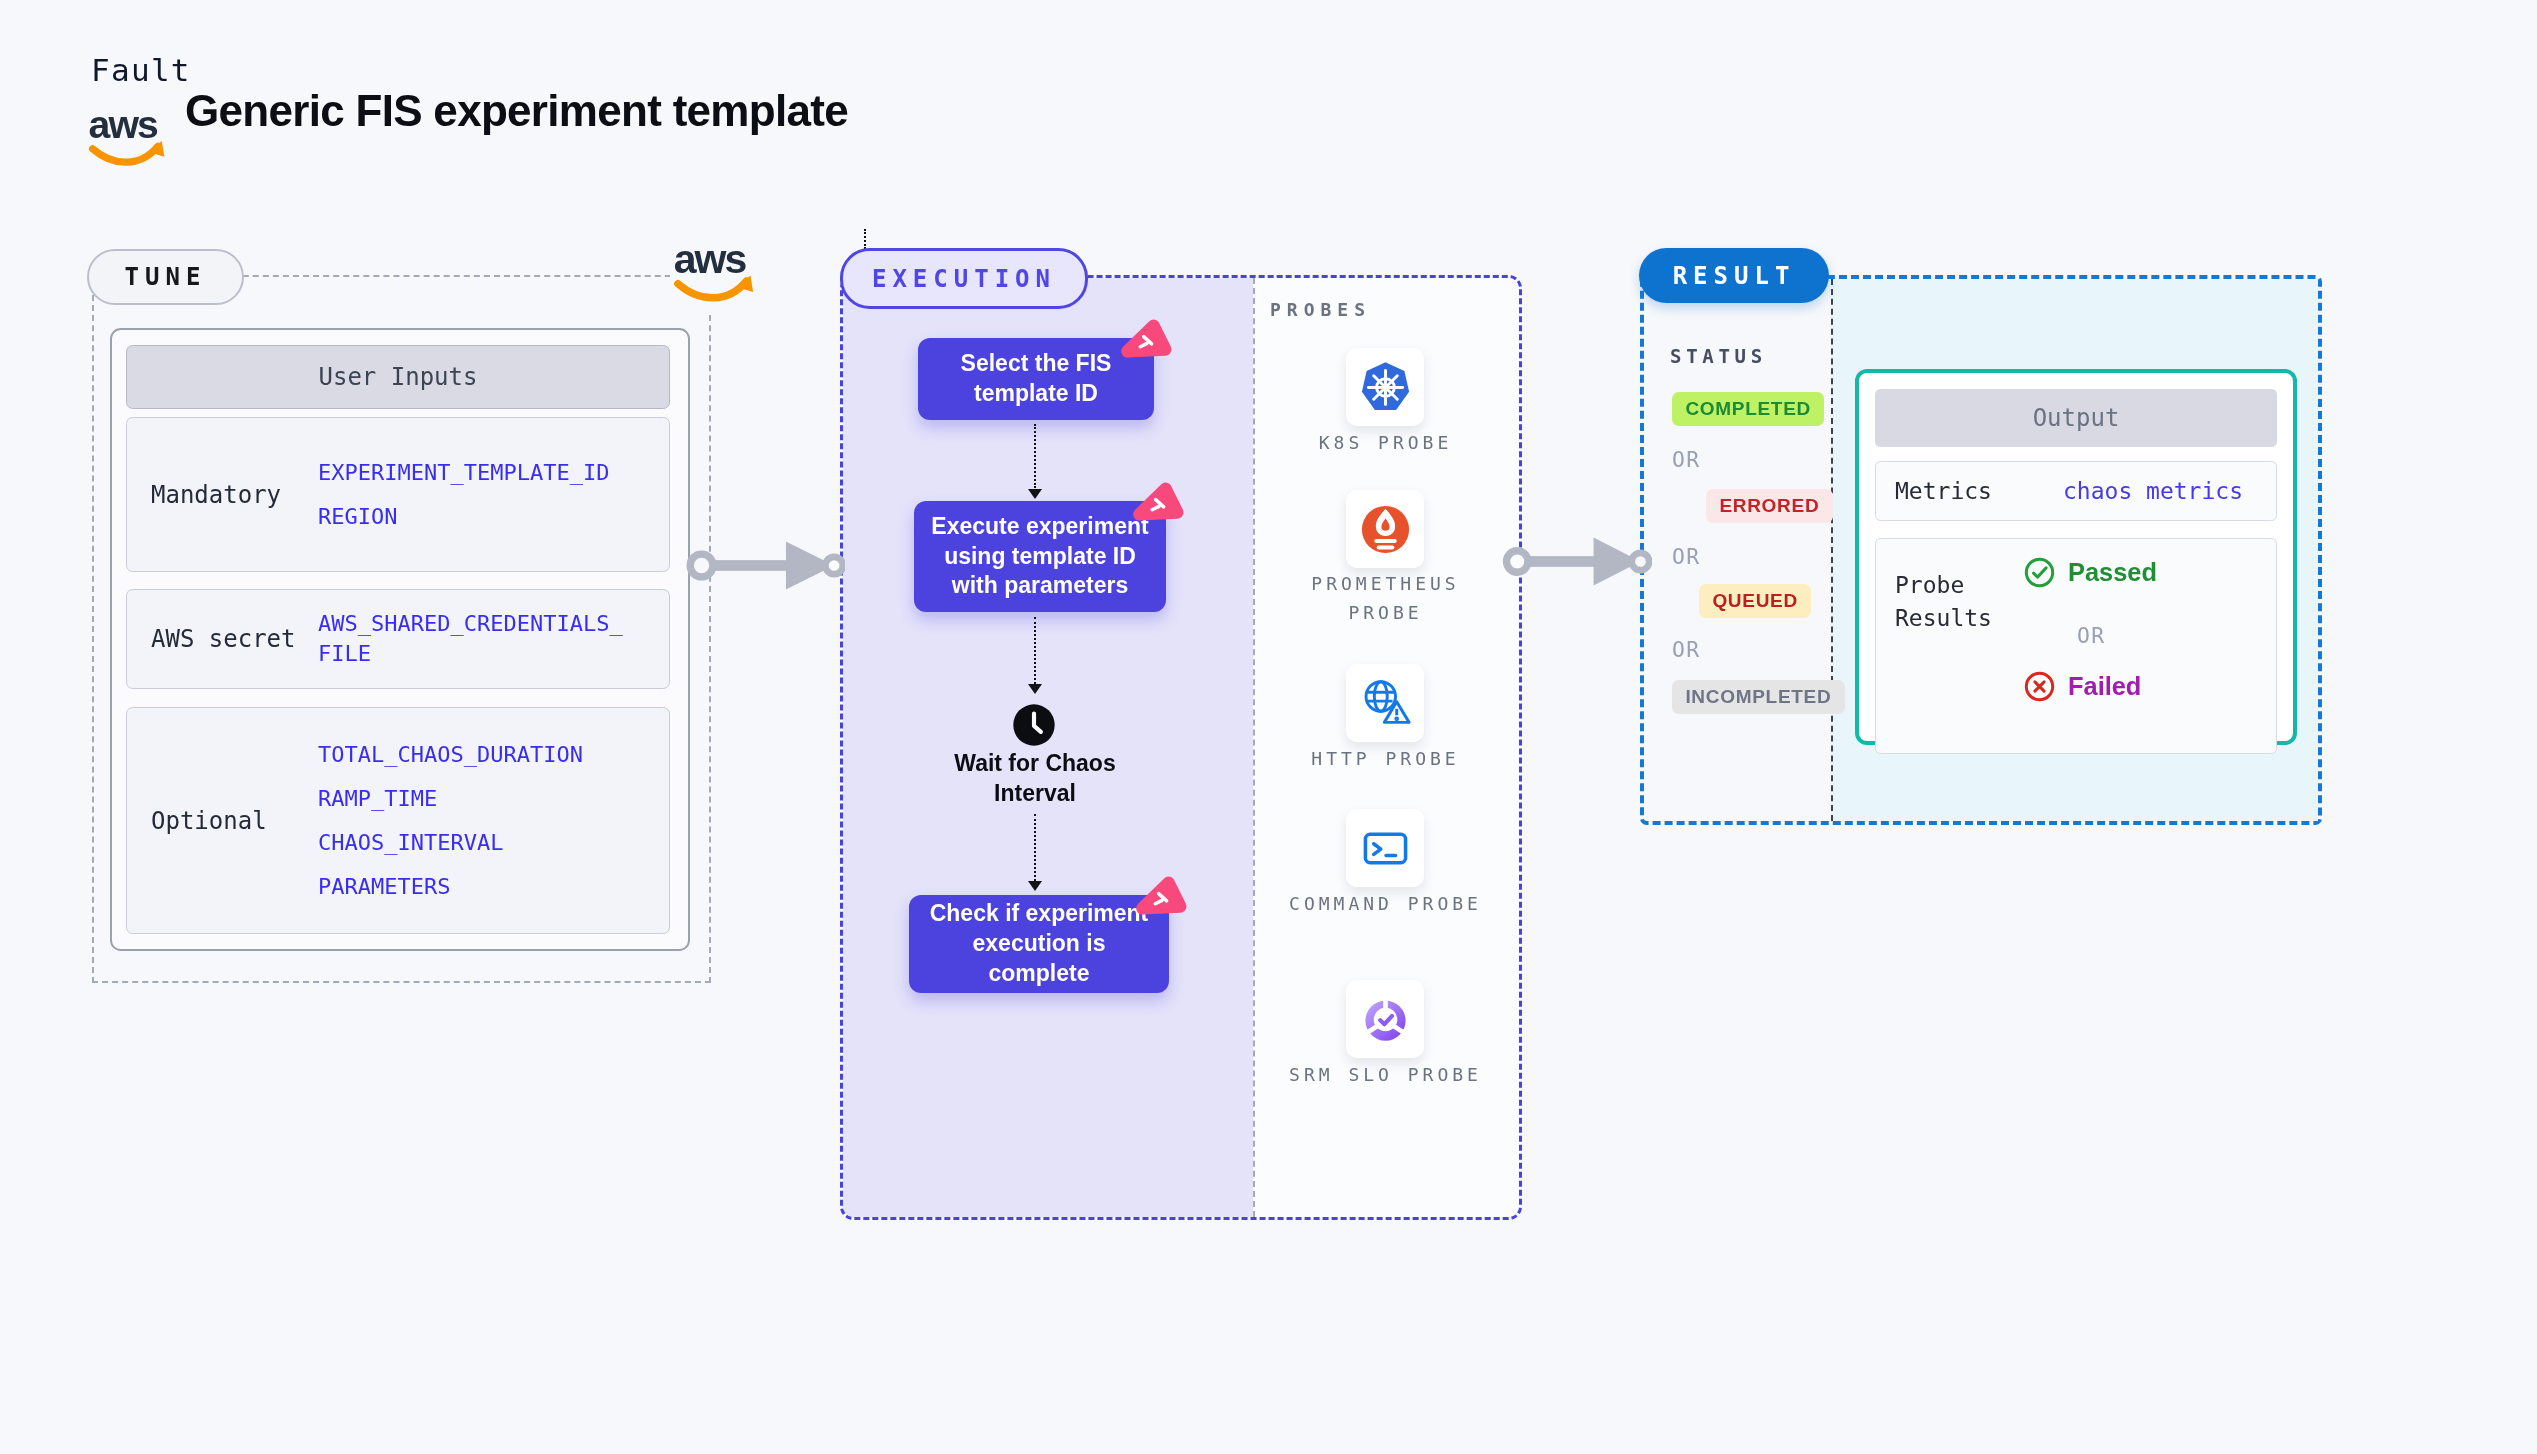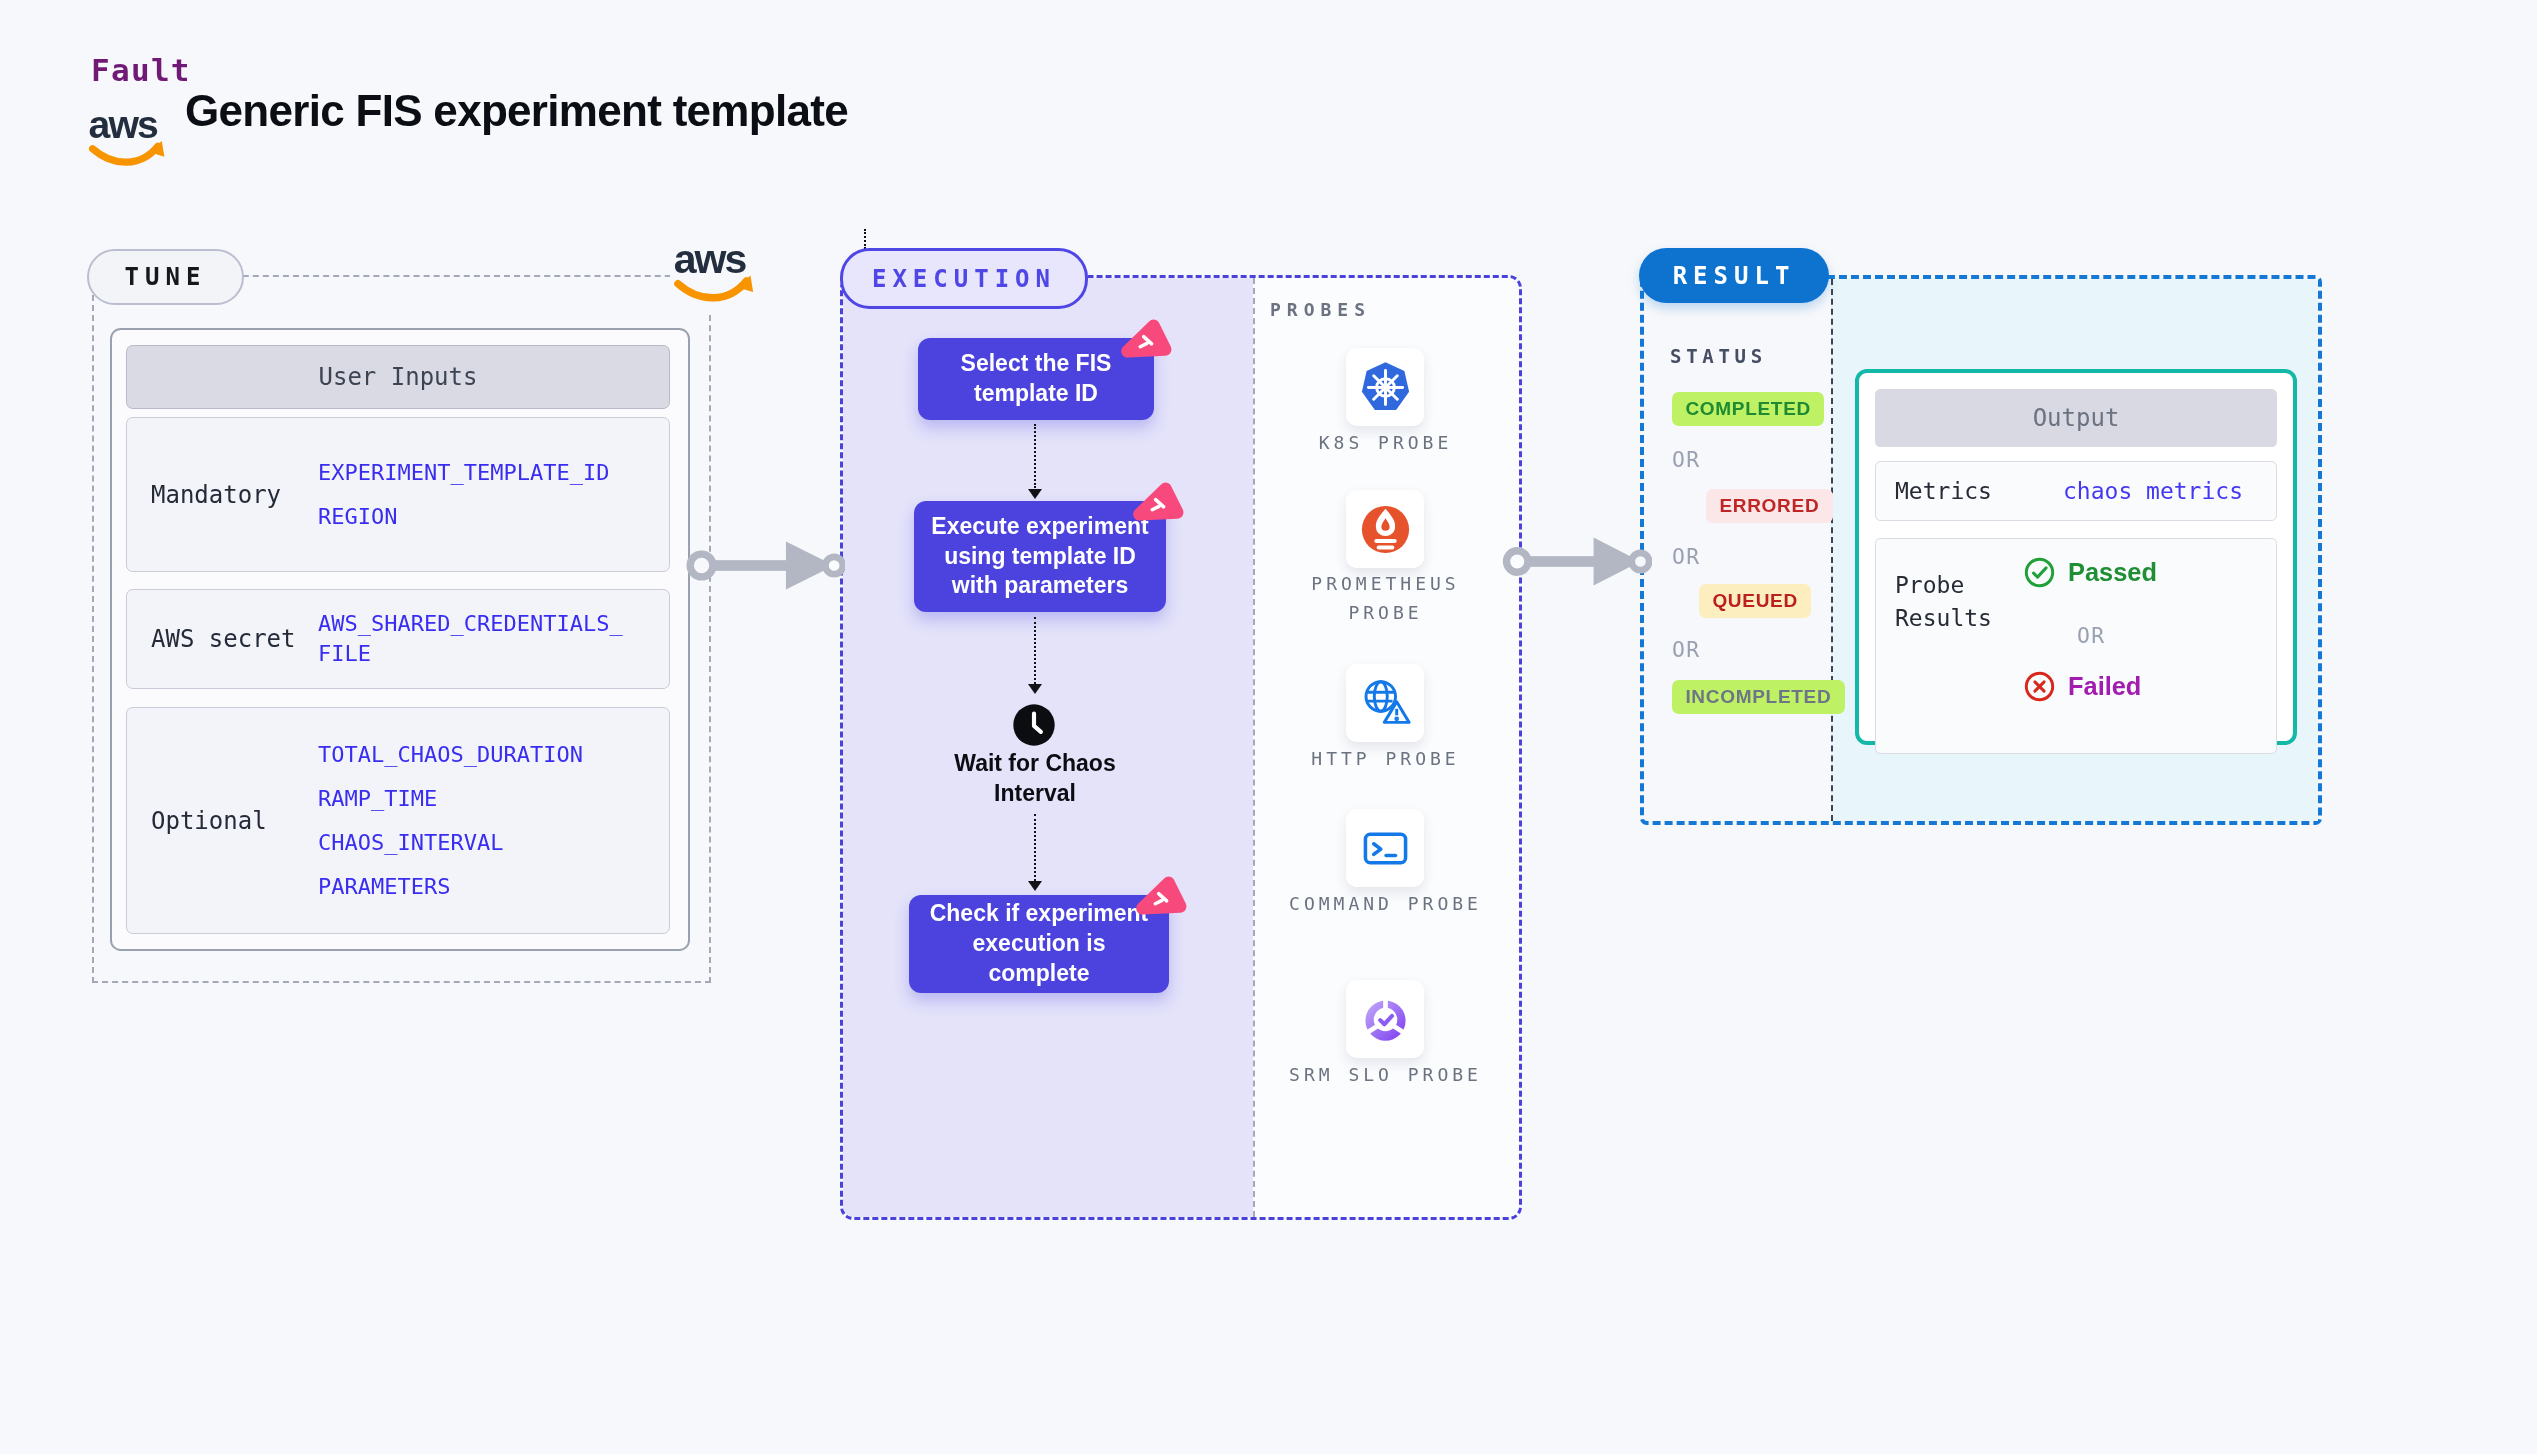--- a/index.html
+++ b/index.html
@@ -2,21 +2,21 @@
 <html style="font-size:10.7px"><head>
 <meta charset="utf-8">
 <style>
   html,body{margin:0;padding:0;}
   body{background:#f7f8fb;font-family:"Liberation Sans",sans-serif;}
   #canvas{position:relative;width:2538px;height:1455px;background:#f7f8fb;overflow:hidden;}
   .mono{font-family:"DejaVu Sans Mono","Liberation Mono",monospace;}
   .abs{position:absolute;}
 
   
-  .brand{left:91px;top:52px;font-size:31px;color:#701a75;font-weight:700;letter-spacing:1.3px;}
+  .brand{left:91px;top:52px;font-size:31px;color:#0f172a;font-weight:400;letter-spacing:1.3px;}
   .title{left:185px;top:86px;font-size:44px;font-weight:800;color:#0b0e14;letter-spacing:-0.7px;}
 
   
   .pill{display:flex;align-items:center;justify-content:center;border-radius:29.5px;font-weight:bold;letter-spacing:6px;z-index:6;}
   .tune-pill{left:87px;top:249px;width:153px;height:52px;background:#f3f4f8;border:2.7px solid #babecf;color:#16181d;font-size:24px;}
   .exec-pill{left:840px;top:248px;width:242px;height:55px;background:#e7e6fc;border:3.3px solid #4f46e5;color:#4f46e5;font-size:24px;}
   .result-pill{left:1639px;top:248px;width:190px;height:55px;background:#0e73cf;color:#fff;font-size:24px;box-shadow:0 5.4px 10.7px rgba(14,115,207,.25);}
 
   
   .tune-box{left:92px;top:275px;width:615px;height:704px;border:2.7px dashed #a3a9b6;}
@@ -56,21 +56,21 @@
 
   
   .result-box{left:1640px;top:275px;width:674px;height:542px;border:4px dashed #1478d4;border-radius:6.7px;z-index:1;}
   .result-cyan{position:absolute;left:187px;top:0;bottom:0;right:0;background:#e8f6fb;}
   .result-div{position:absolute;left:187px;top:0;bottom:0;width:0;border-left:2px dashed #3c4352;}
   .status-label{left:1670px;top:345px;font-size:19px;font-weight:bold;letter-spacing:4.7px;color:#474e63;z-index:3;}
   .sbadge{border-radius:6.7px;font-size:19px;font-weight:bold;letter-spacing:0.7px;padding:6px 13.4px;z-index:3;display:inline-block;}
   .b-completed{left:1672px;top:392px;background:#bef264;color:#1e8a31;}
   .b-errored{left:1672px;top:489px;background:#fbe7e7;color:#c02626;margin-left:34px;}
   .b-queued{left:1672px;top:584px;background:#fdeec0;color:#bb2020;margin-left:27px;}
-  .b-incompleted{left:1672px;top:680px;background:#bef264;color:#6e7587;}
+  .b-incompleted{left:1672px;top:680px;background:#e5e5e5;color:#6e7587;}
   .or{font-size:21.4px;color:#99a0b2;letter-spacing:1.3px;z-index:3;}
   .or1{left:1672px;top:447px;}.or2{left:1672px;top:544px;}.or3{left:1672px;top:637px;}
 
   .out-card{left:1855px;top:369px;width:434px;height:368px;background:#fff;border:4px solid #14b8a6;border-radius:12px;z-index:3;}
   .out-header{position:absolute;left:16px;top:16px;width:402px;height:58px;background:#d8d9e2;border-radius:5.4px;display:flex;align-items:center;justify-content:center;font-size:24px;color:#6b7382;box-sizing:border-box;}
   .out-row{position:absolute;left:16px;width:402px;background:#fafbfd;border:1.3px solid #d8dbe2;border-radius:5.4px;box-sizing:border-box;}
   .out-metrics{top:88px;height:60px;display:flex;align-items:center;}
   .out-probe{top:165px;height:216px;}
   .out-label{font-size:23px;color:#262b36;padding-left:19px;}
   .metrics-val{position:absolute;left:187px;font-size:23px;color:#4538f2;font-weight:500;}

